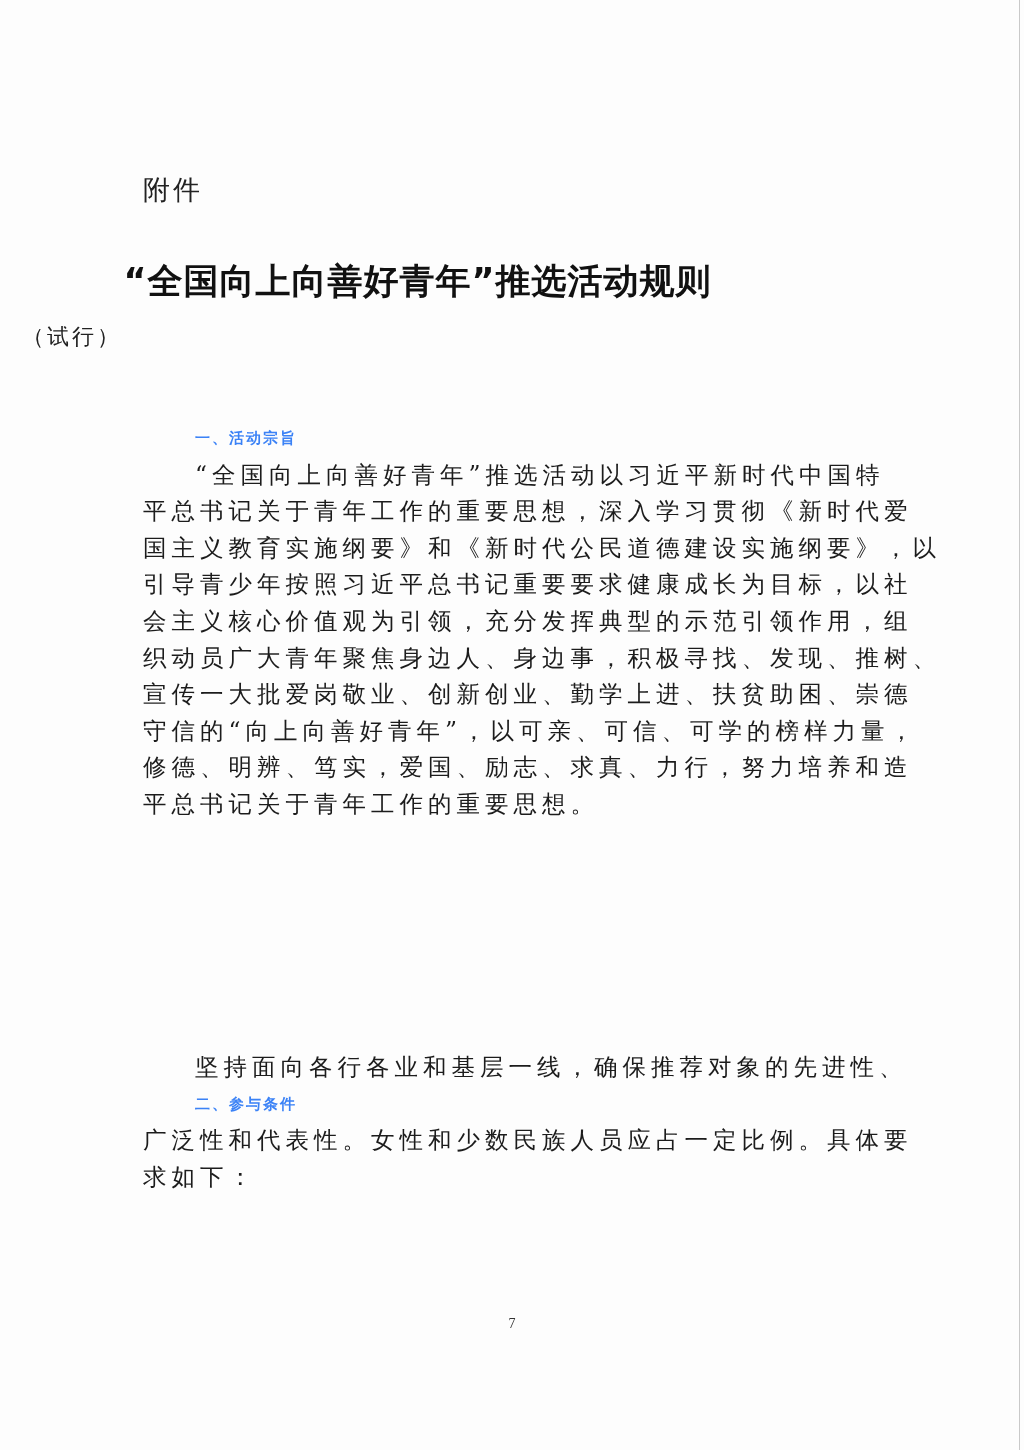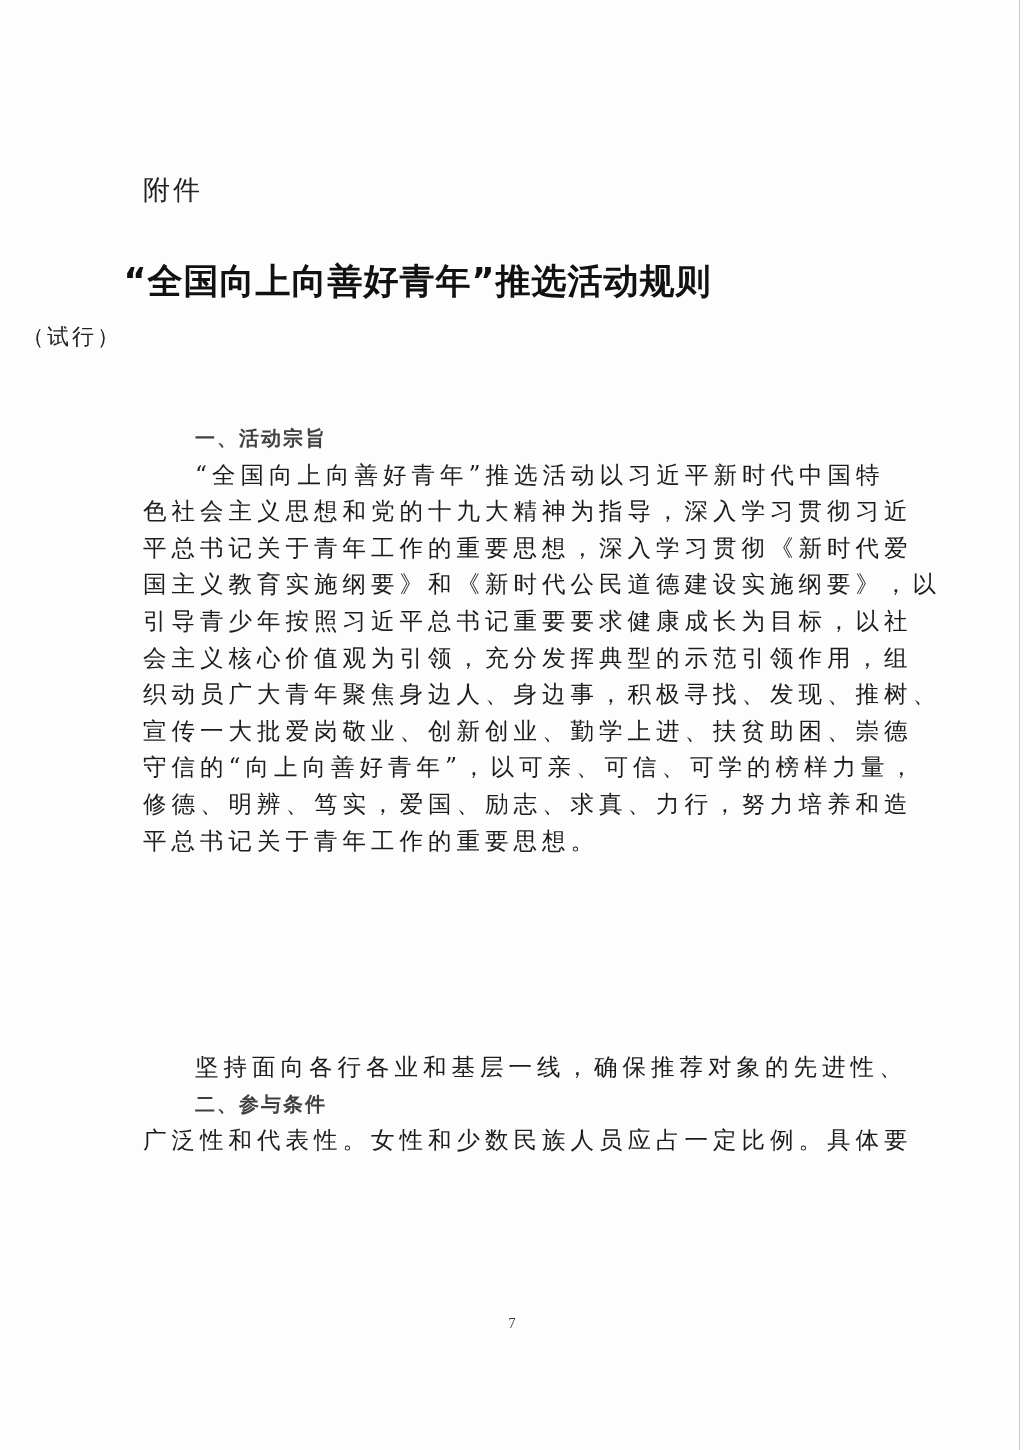--- a/index.html
+++ b/index.html
@@ -79,23 +79,23 @@
       white-space: nowrap;
       height: 36.6px;
     }
     .indent {
       padding-left: 52px;
     }
     .heading {
       font-family: "DejaVu Sans", "Liberation Sans", sans-serif;
       font-weight: bold;
       letter-spacing: 2px;
-      font-size: 20px;
+      font-size: 15px;
       padding-left: 52px;
-      color: #404040;
+      color: #3b82f6;
     }
     .page-number {
       position: absolute;
       left: 0;
       width: 1024px;
       top: 1316px;
       text-align: center;
       font-family: "Liberation Serif", serif;
       font-size: 14px;
       color: #333;
@@ -109,32 +109,32 @@
   <div class="scan-edge"></div>
 
   <div class="attachment-label">附件</div>
 
   <div class="title">“全国向上向善好青年”推选活动规则</div>
   <div class="subtitle">（试行）</div>
 
   <div class="body-block" style="top: 420px;">
     <span class="line heading">一、活动宗旨</span>
     <span class="line indent">“全国向上向善好青年”推选活动以习近平新时代中国特</span>
-    <span class="line">色社会主义思想和党的十九大精神为指导，深入学习贯彻习近</span>
     <span class="line">平总书记关于青年工作的重要思想，深入学习贯彻《新时代爱</span>
     <span class="line">国主义教育实施纲要》和《新时代公民道德建设实施纲要》，以</span>
     <span class="line">引导青少年按照习近平总书记重要要求健康成长为目标，以社</span>
     <span class="line">会主义核心价值观为引领，充分发挥典型的示范引领作用，组</span>
     <span class="line">织动员广大青年聚焦身边人、身边事，积极寻找、发现、推树、</span>
     <span class="line">宣传一大批爱岗敬业、创新创业、勤学上进、扶贫助困、崇德</span>
     <span class="line">守信的“向上向善好青年”，以可亲、可信、可学的榜样力量，</span>
     <span class="line">修德、明辨、笃实，爱国、励志、求真、力行，努力培养和造</span>
     <span class="line">平总书记关于青年工作的重要思想。</span>
   </div>
 
   <div class="body-block" style="top: 1049px;">
     <span class="line indent">坚持面向各行各业和基层一线，确保推荐对象的先进性、</span>
     <span class="line heading">二、参与条件</span>
     <span class="line">广泛性和代表性。女性和少数民族人员应占一定比例。具体要</span>
+    <span class="line">求如下：</span>
   </div>
 
   <div class="page-number">7</div>
 </div>
 
 </body></html>

